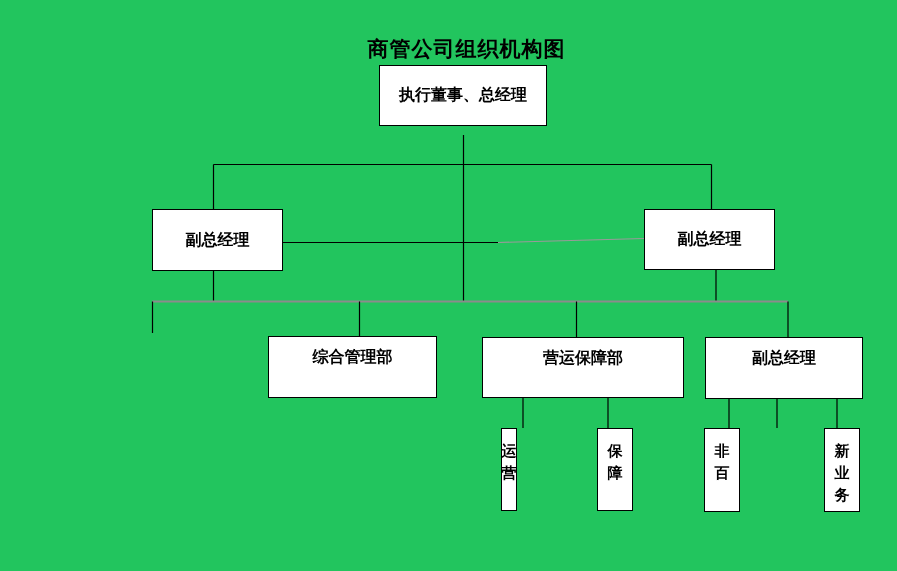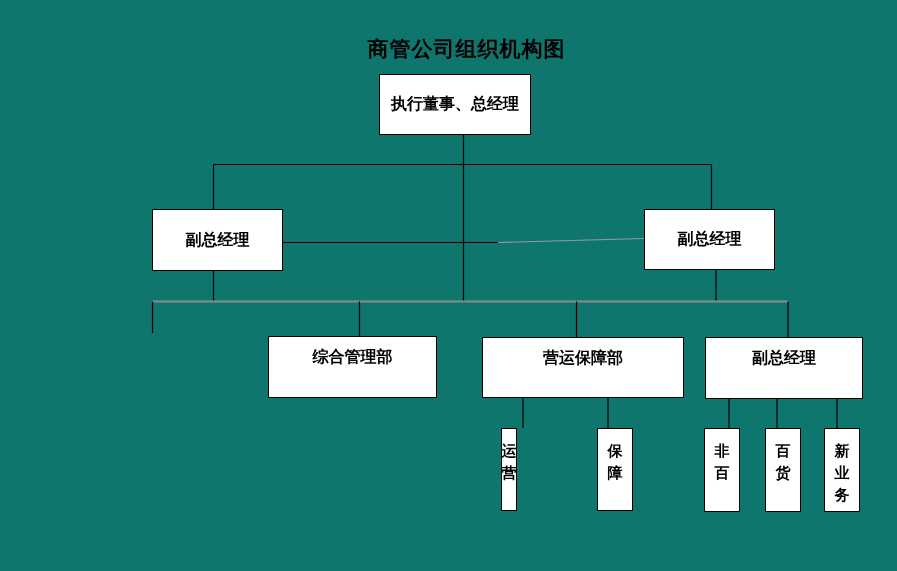--- a/index.html
+++ b/index.html
@@ -1,21 +1,21 @@
 <!DOCTYPE html>
 <html><head>
 <meta charset="utf-8">
 <style>
   html, body { margin: 0; padding: 0; background: #ffffff; }
   body { font-family: "DejaVu Sans", sans-serif; color: #000; }
   #canvas {
     position: relative;
     width: 897px;
     height: 571px;
-    background: #0f766e;
+    background: #22c55e;
     overflow: hidden;
   }
   #wires { position: absolute; left: 0; top: 0; width: 897px; height: 571px; }
   .title {
     position: absolute;
     left: 0; right: 0; top: 35px;
     text-align: center;
     transform: translateX(18px);
     font-size: 21px;
     font-weight: bold;
@@ -78,21 +78,21 @@
     <line x1="523" y1="398" x2="523" y2="428" stroke="#000" stroke-width="1.2"></line>
     <line x1="608" y1="398" x2="608" y2="428" stroke="#000" stroke-width="1.2"></line>
 
     <line x1="729" y1="399" x2="729" y2="428" stroke="#000" stroke-width="1.2"></line>
     <line x1="777" y1="399" x2="777" y2="428" stroke="#000" stroke-width="1.2"></line>
     <line x1="837" y1="399" x2="837" y2="428" stroke="#000" stroke-width="1.2"></line>
   </svg>
 
   <div class="title">商管公司组织机构图</div>
 
-  <div class="node center" style="left:379px; top:74px; width:152px; height:61px;">
+  <div class="node center" style="left:379px; top:65px; width:168px; height:61px;">
     <span>执行董事、总经理</span>
   </div>
 
   <div class="node center" style="left:152px; top:209px; width:131px; height:62px;">
     <span>副总经理</span>
   </div>
   <div class="node center" style="left:644px; top:209px; width:131px; height:61px;">
     <span>副总经理</span>
   </div>
 
@@ -108,20 +108,17 @@
 
   <div class="node vtext" style="left:501px; top:428px; width:16px; height:83px;">
     <span class="vlabel">运营</span>
   </div>
   <div class="node vtext" style="left:597px; top:428px; width:36px; height:83px;">
     <span class="vlabel">保障</span>
   </div>
   <div class="node vtext" style="left:704px; top:428px; width:36px; height:84px;">
     <span class="vlabel">非百</span>
   </div>
-  <div class="node vtext" style="left:765px; top:428px; width:36px; height:84px;">
-    <span class="vlabel">百货</span>
-  </div>
   <div class="node vtext" style="left:824px; top:428px; width:36px; height:84px;">
     <span class="vlabel">新业务</span>
   </div>
 
 </div>
 
 </body></html>

